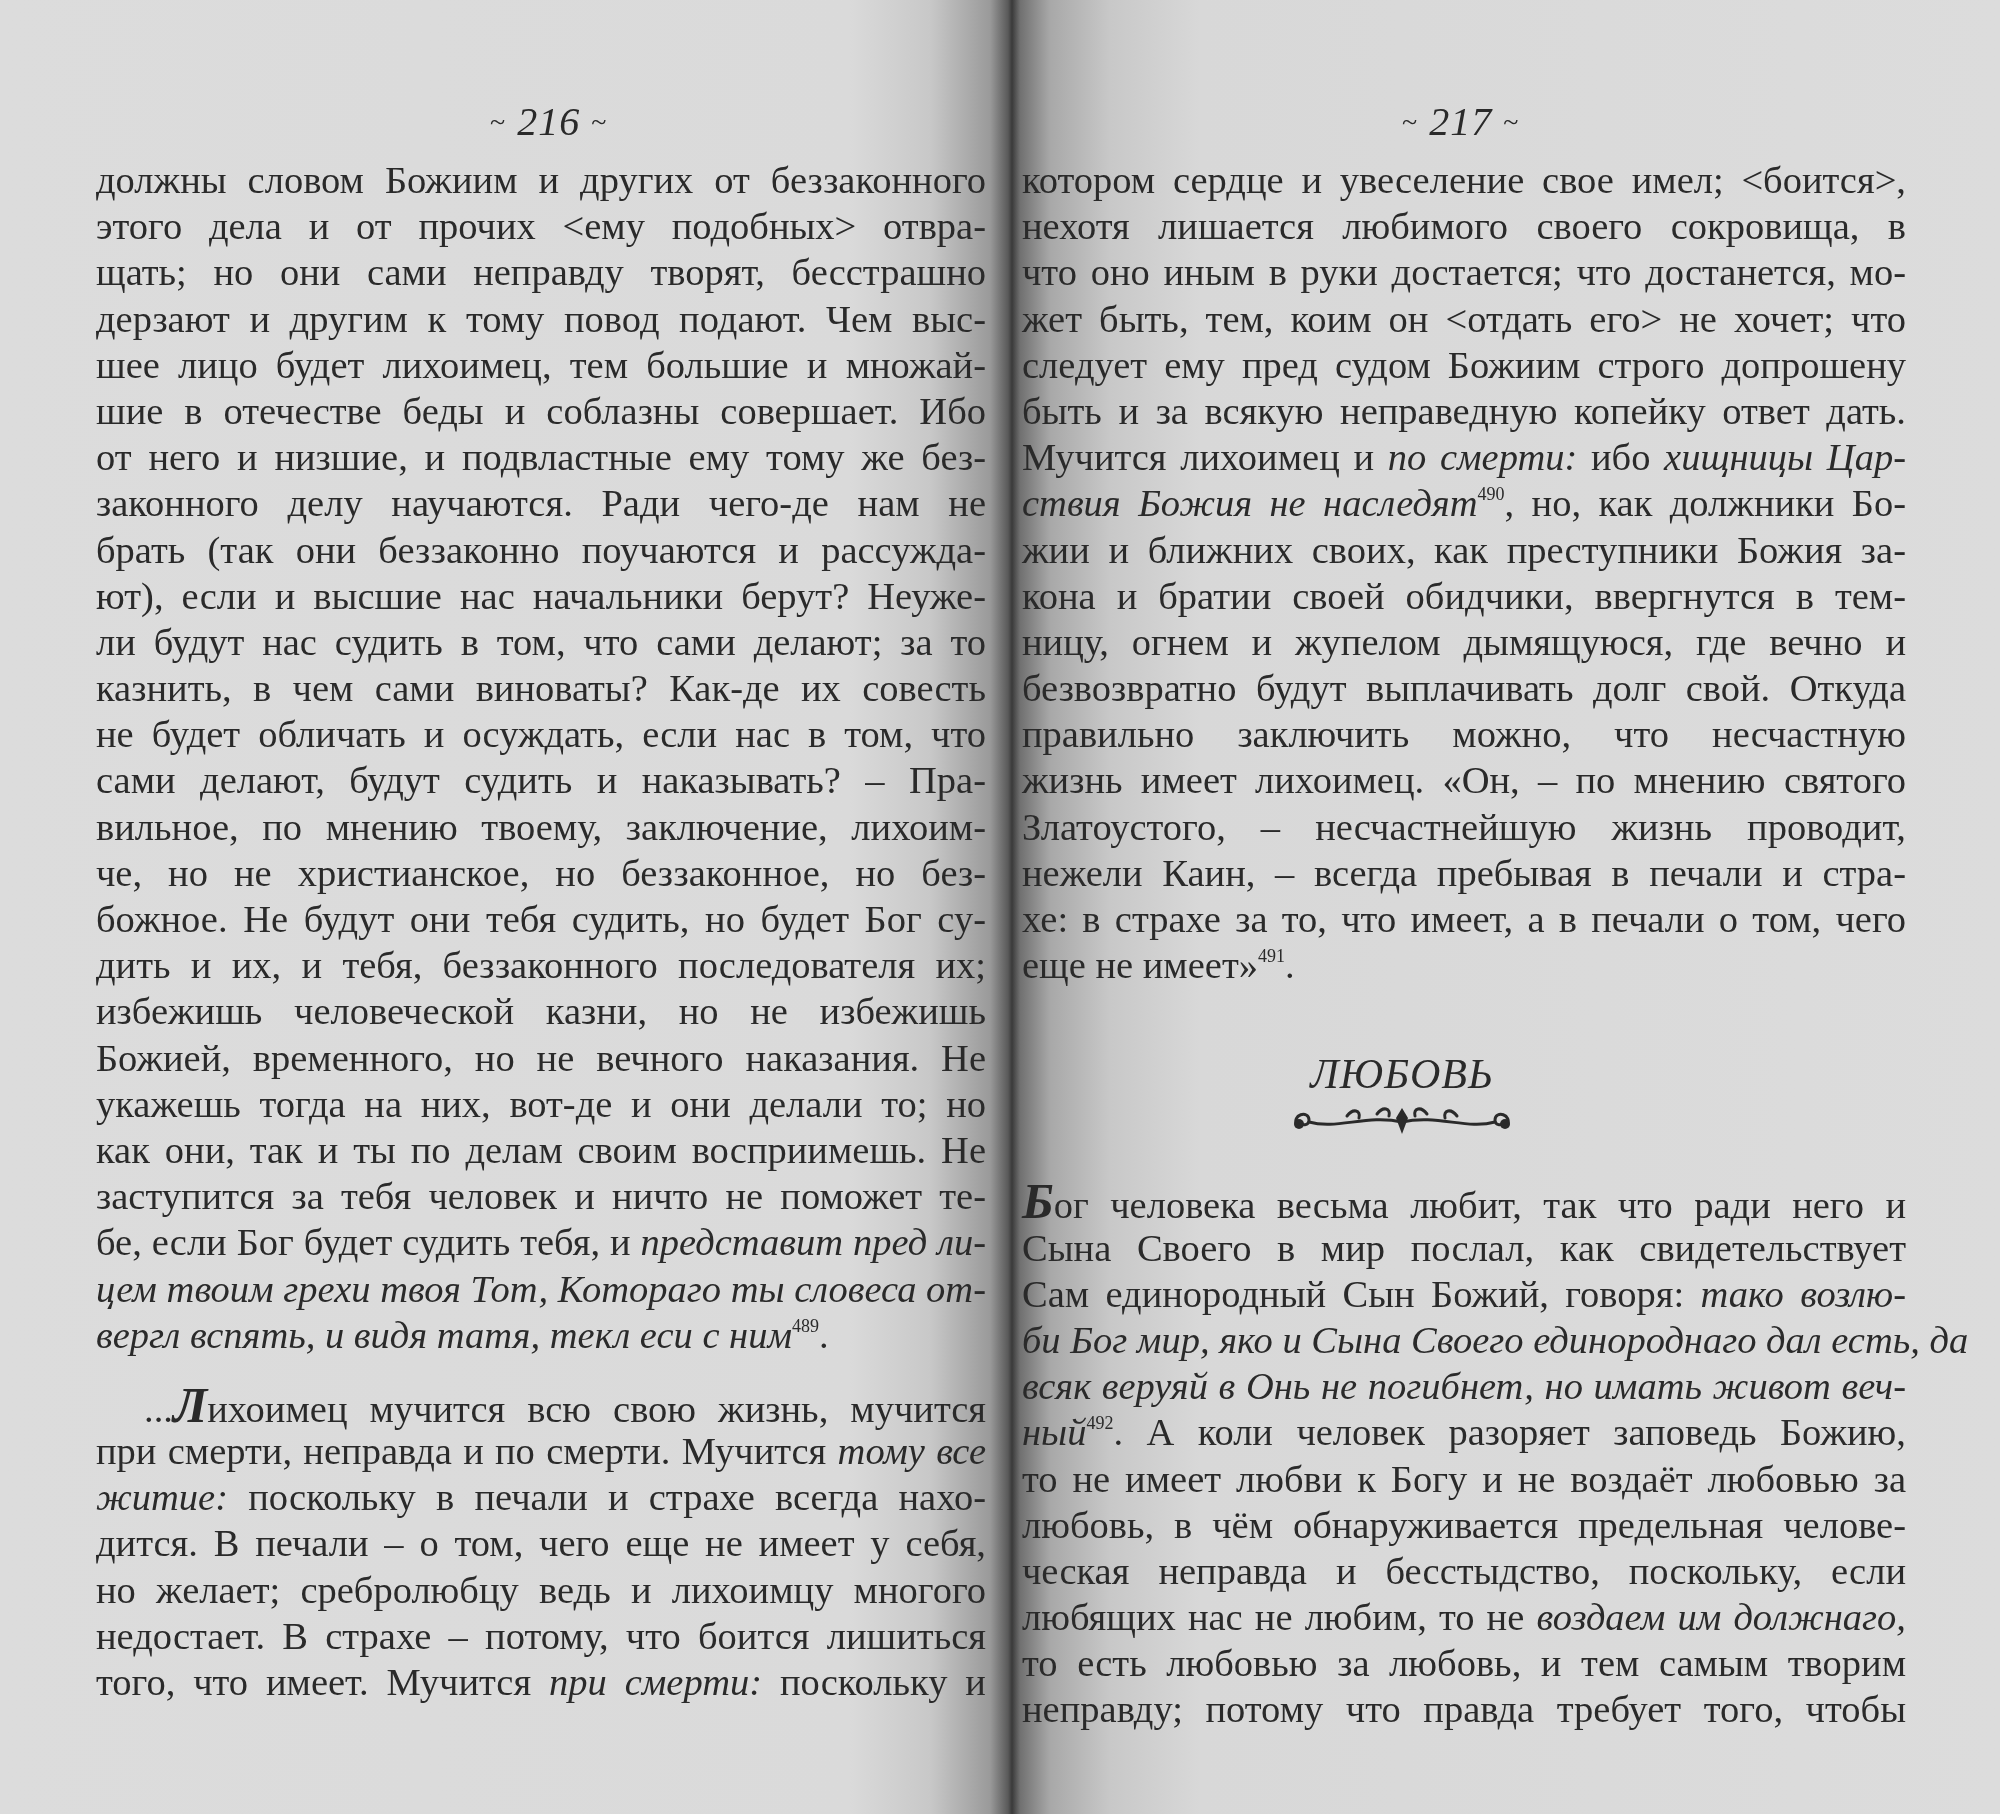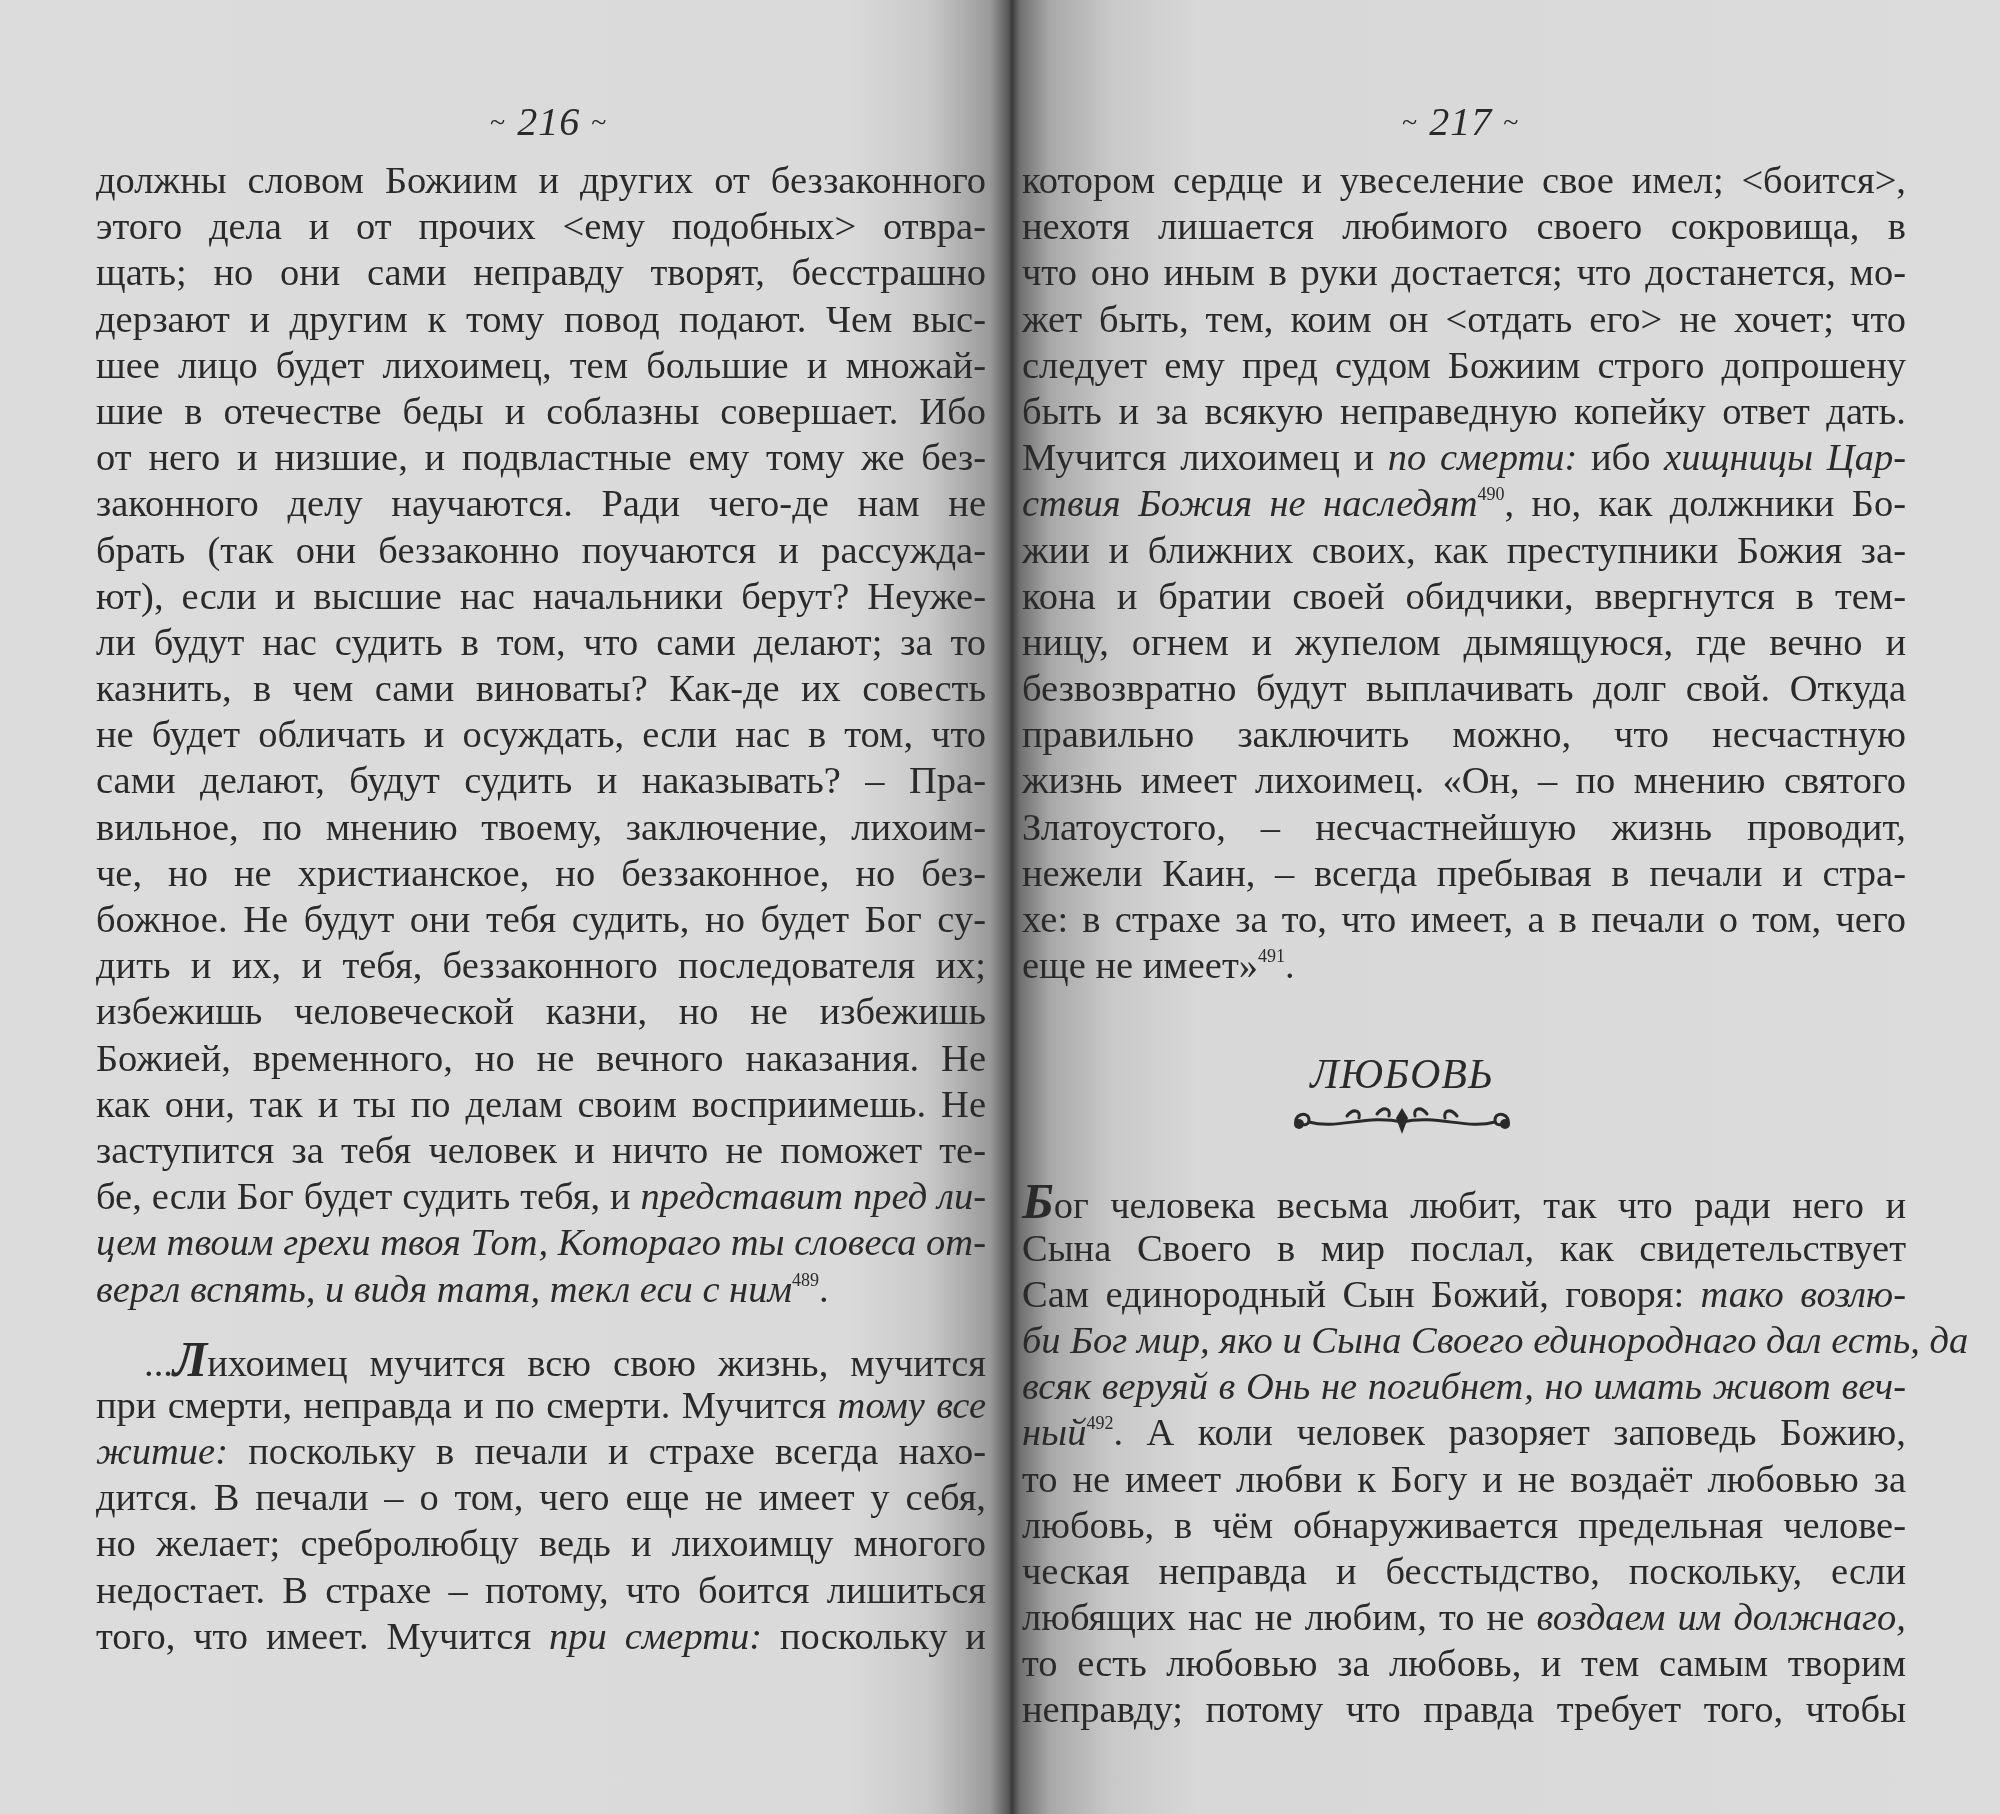--- a/index.html
+++ b/index.html
@@ -70,20 +70,21 @@
       <span class="line">ли будут нас судить в том, что сами делают; за то</span>
       <span class="line">казнить, в чем сами виноваты? Как-де их совесть</span>
       <span class="line">не будет обличать и осуждать, если нас в том, что</span>
       <span class="line">сами делают, будут судить и наказывать? – Пра-</span>
       <span class="line">вильное, по мнению твоему, заключение, лихоим-</span>
       <span class="line">че, но не христианское, но беззаконное, но без-</span>
       <span class="line">божное. Не будут они тебя судить, но будет Бог су-</span>
       <span class="line">дить и их, и тебя, беззаконного последователя их;</span>
       <span class="line">избежишь человеческой казни, но не избежишь</span>
       <span class="line">Божией, временного, но не вечного наказания. Не</span>
+      <span class="line">укажешь тогда на них, вот-де и они делали то; но</span>
       <span class="line">как они, так и ты по делам своим восприимешь. Не</span>
       <span class="line">заступится за тебя человек и ничто не поможет те-</span>
       <span class="line"><span>бе, если Бог будет судить тебя, и </span><i>представит пред ли-</i></span>
       <span class="line"><i>цем твоим грехи твоя Тот, Котораго ты словеса от-</i></span>
       <span class="line last"><i>вергл вспять, и видя татя, текл еси с ним</i><sup>489</sup><span>.</span></span>
       <span class="para-gap"></span>
       <span class="line" style="padding-left:48px;box-sizing:border-box;"><span>...</span><span class="dropcap">Л</span><span>ихоимец мучится всю свою жизнь, мучится</span></span>
       <span class="line"><span>при смерти, неправда и по смерти. Мучится </span><i>тому все</i></span>
       <span class="line"><i>житие:</i><span> поскольку в печали и страхе всегда нахо-</span></span>
       <span class="line">дится. В печали – о том, чего еще не имеет у себя,</span>

